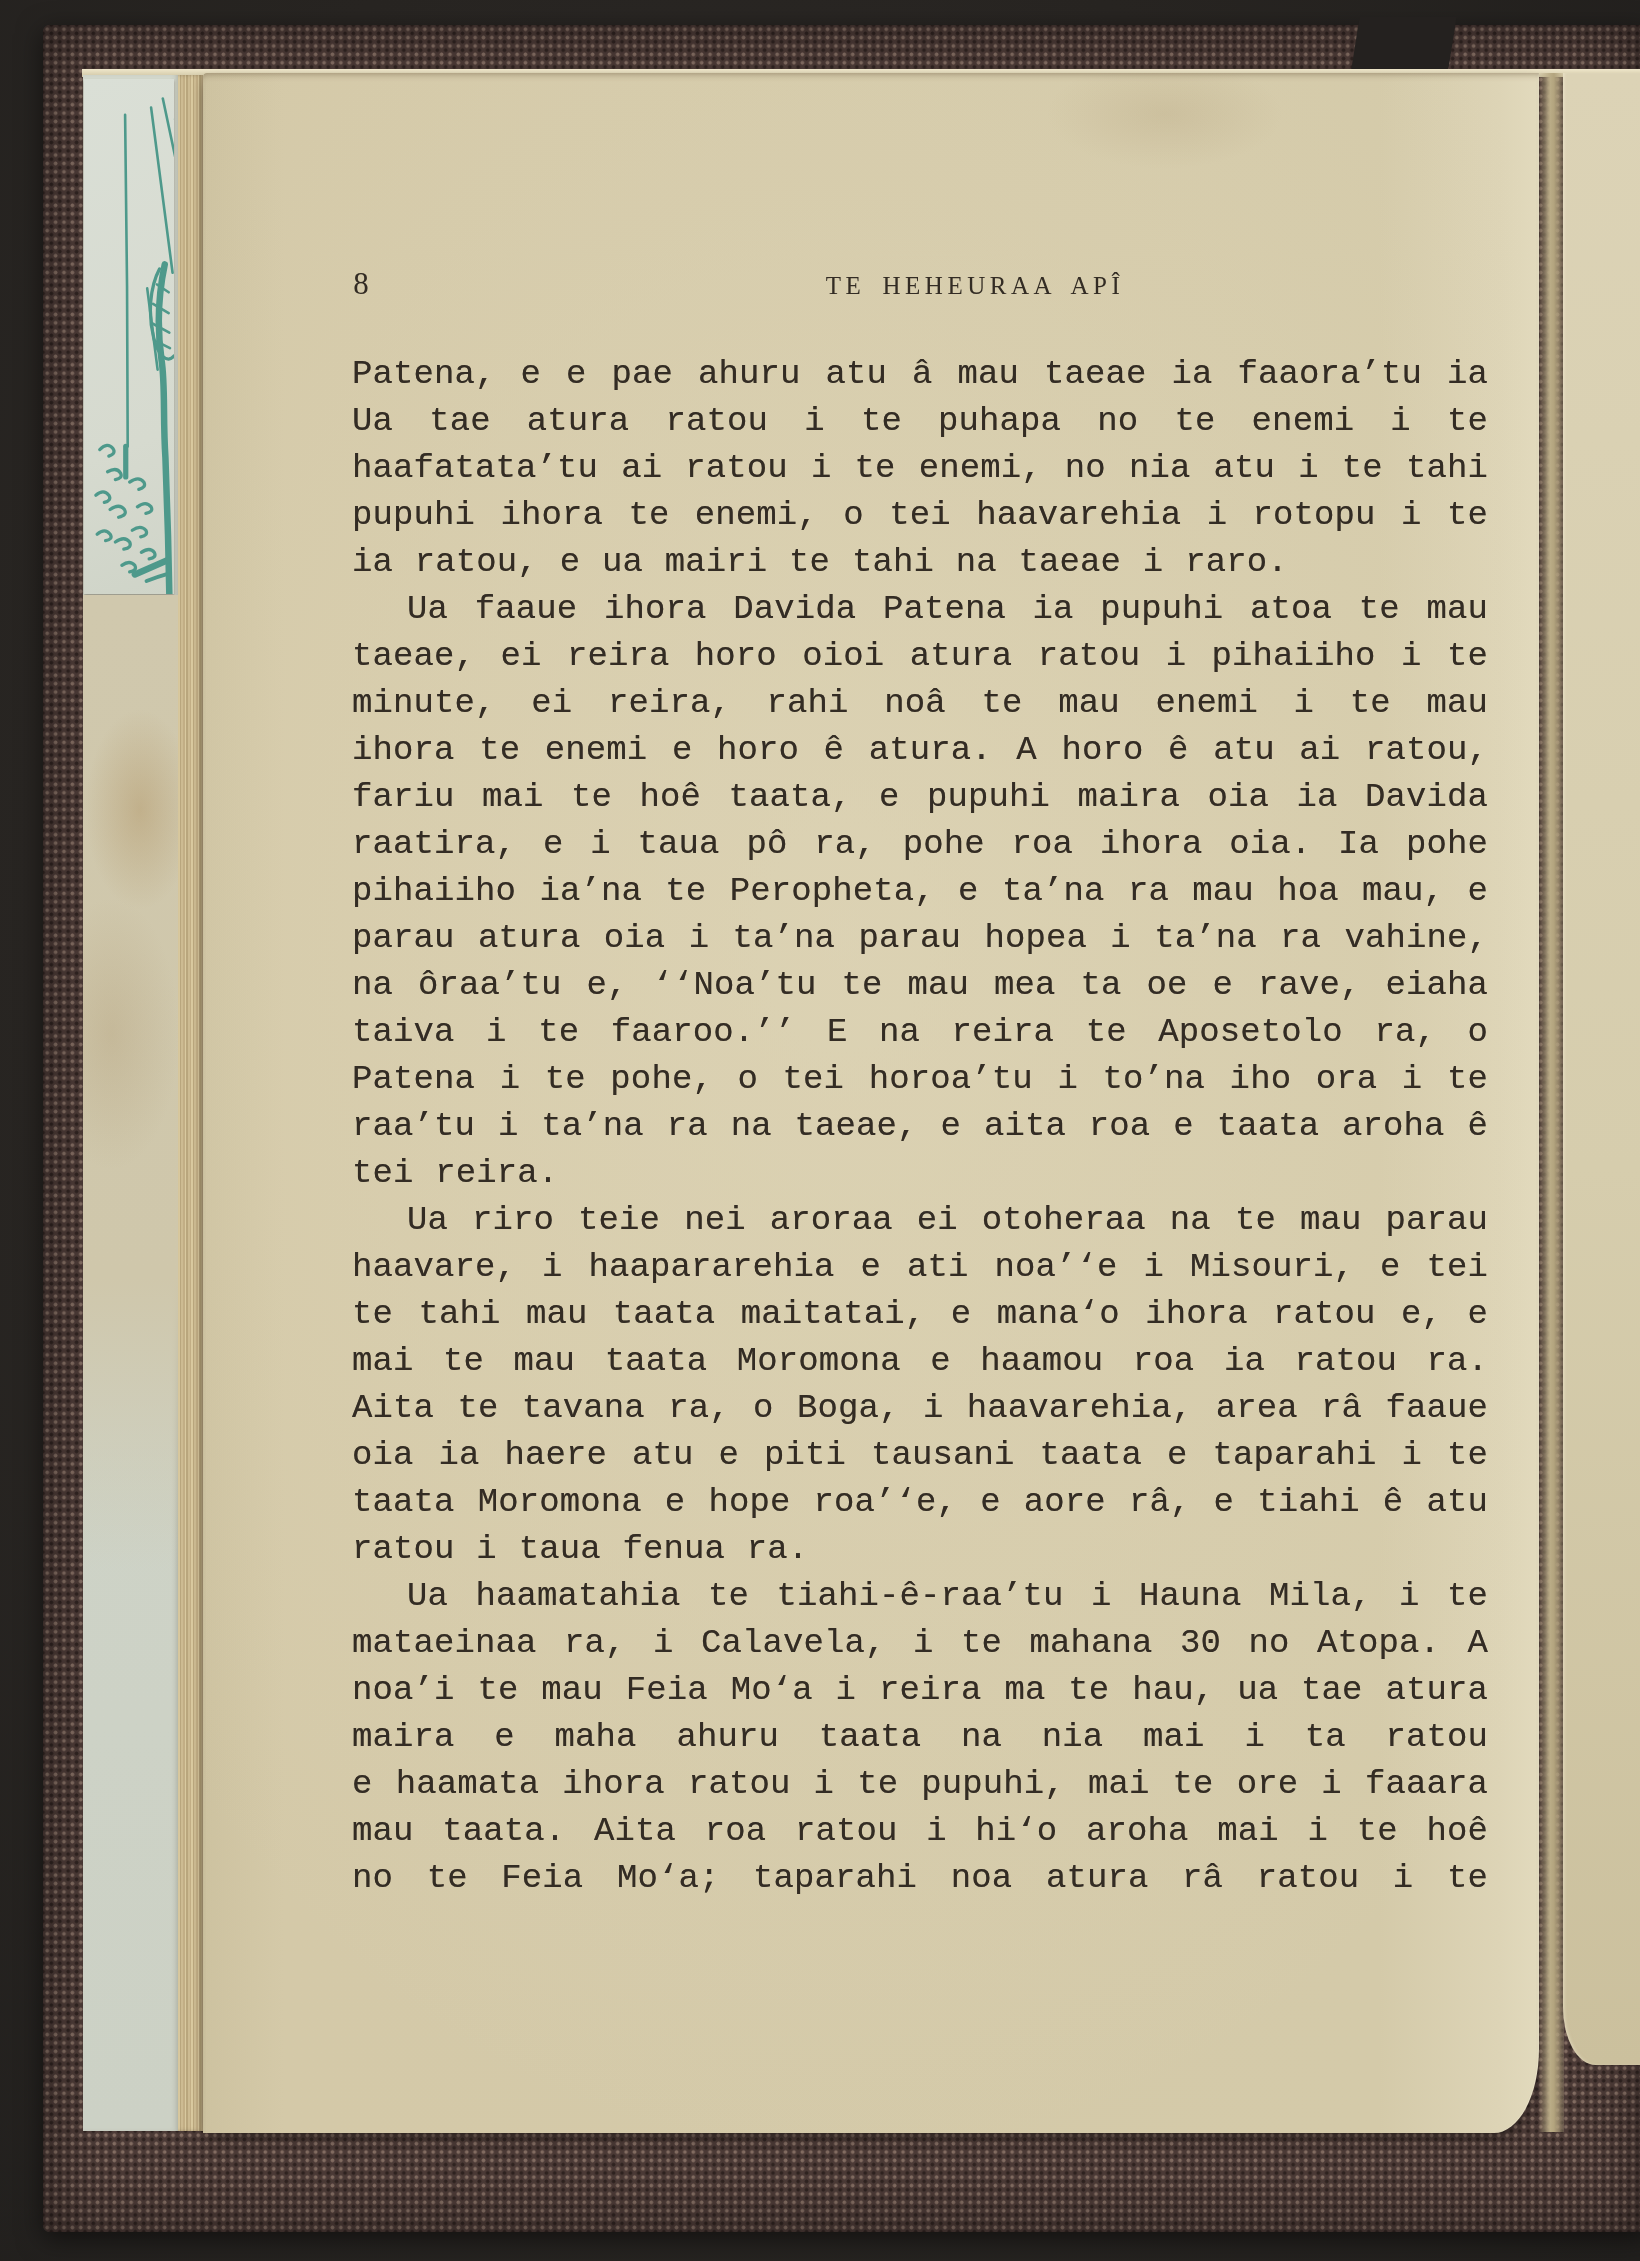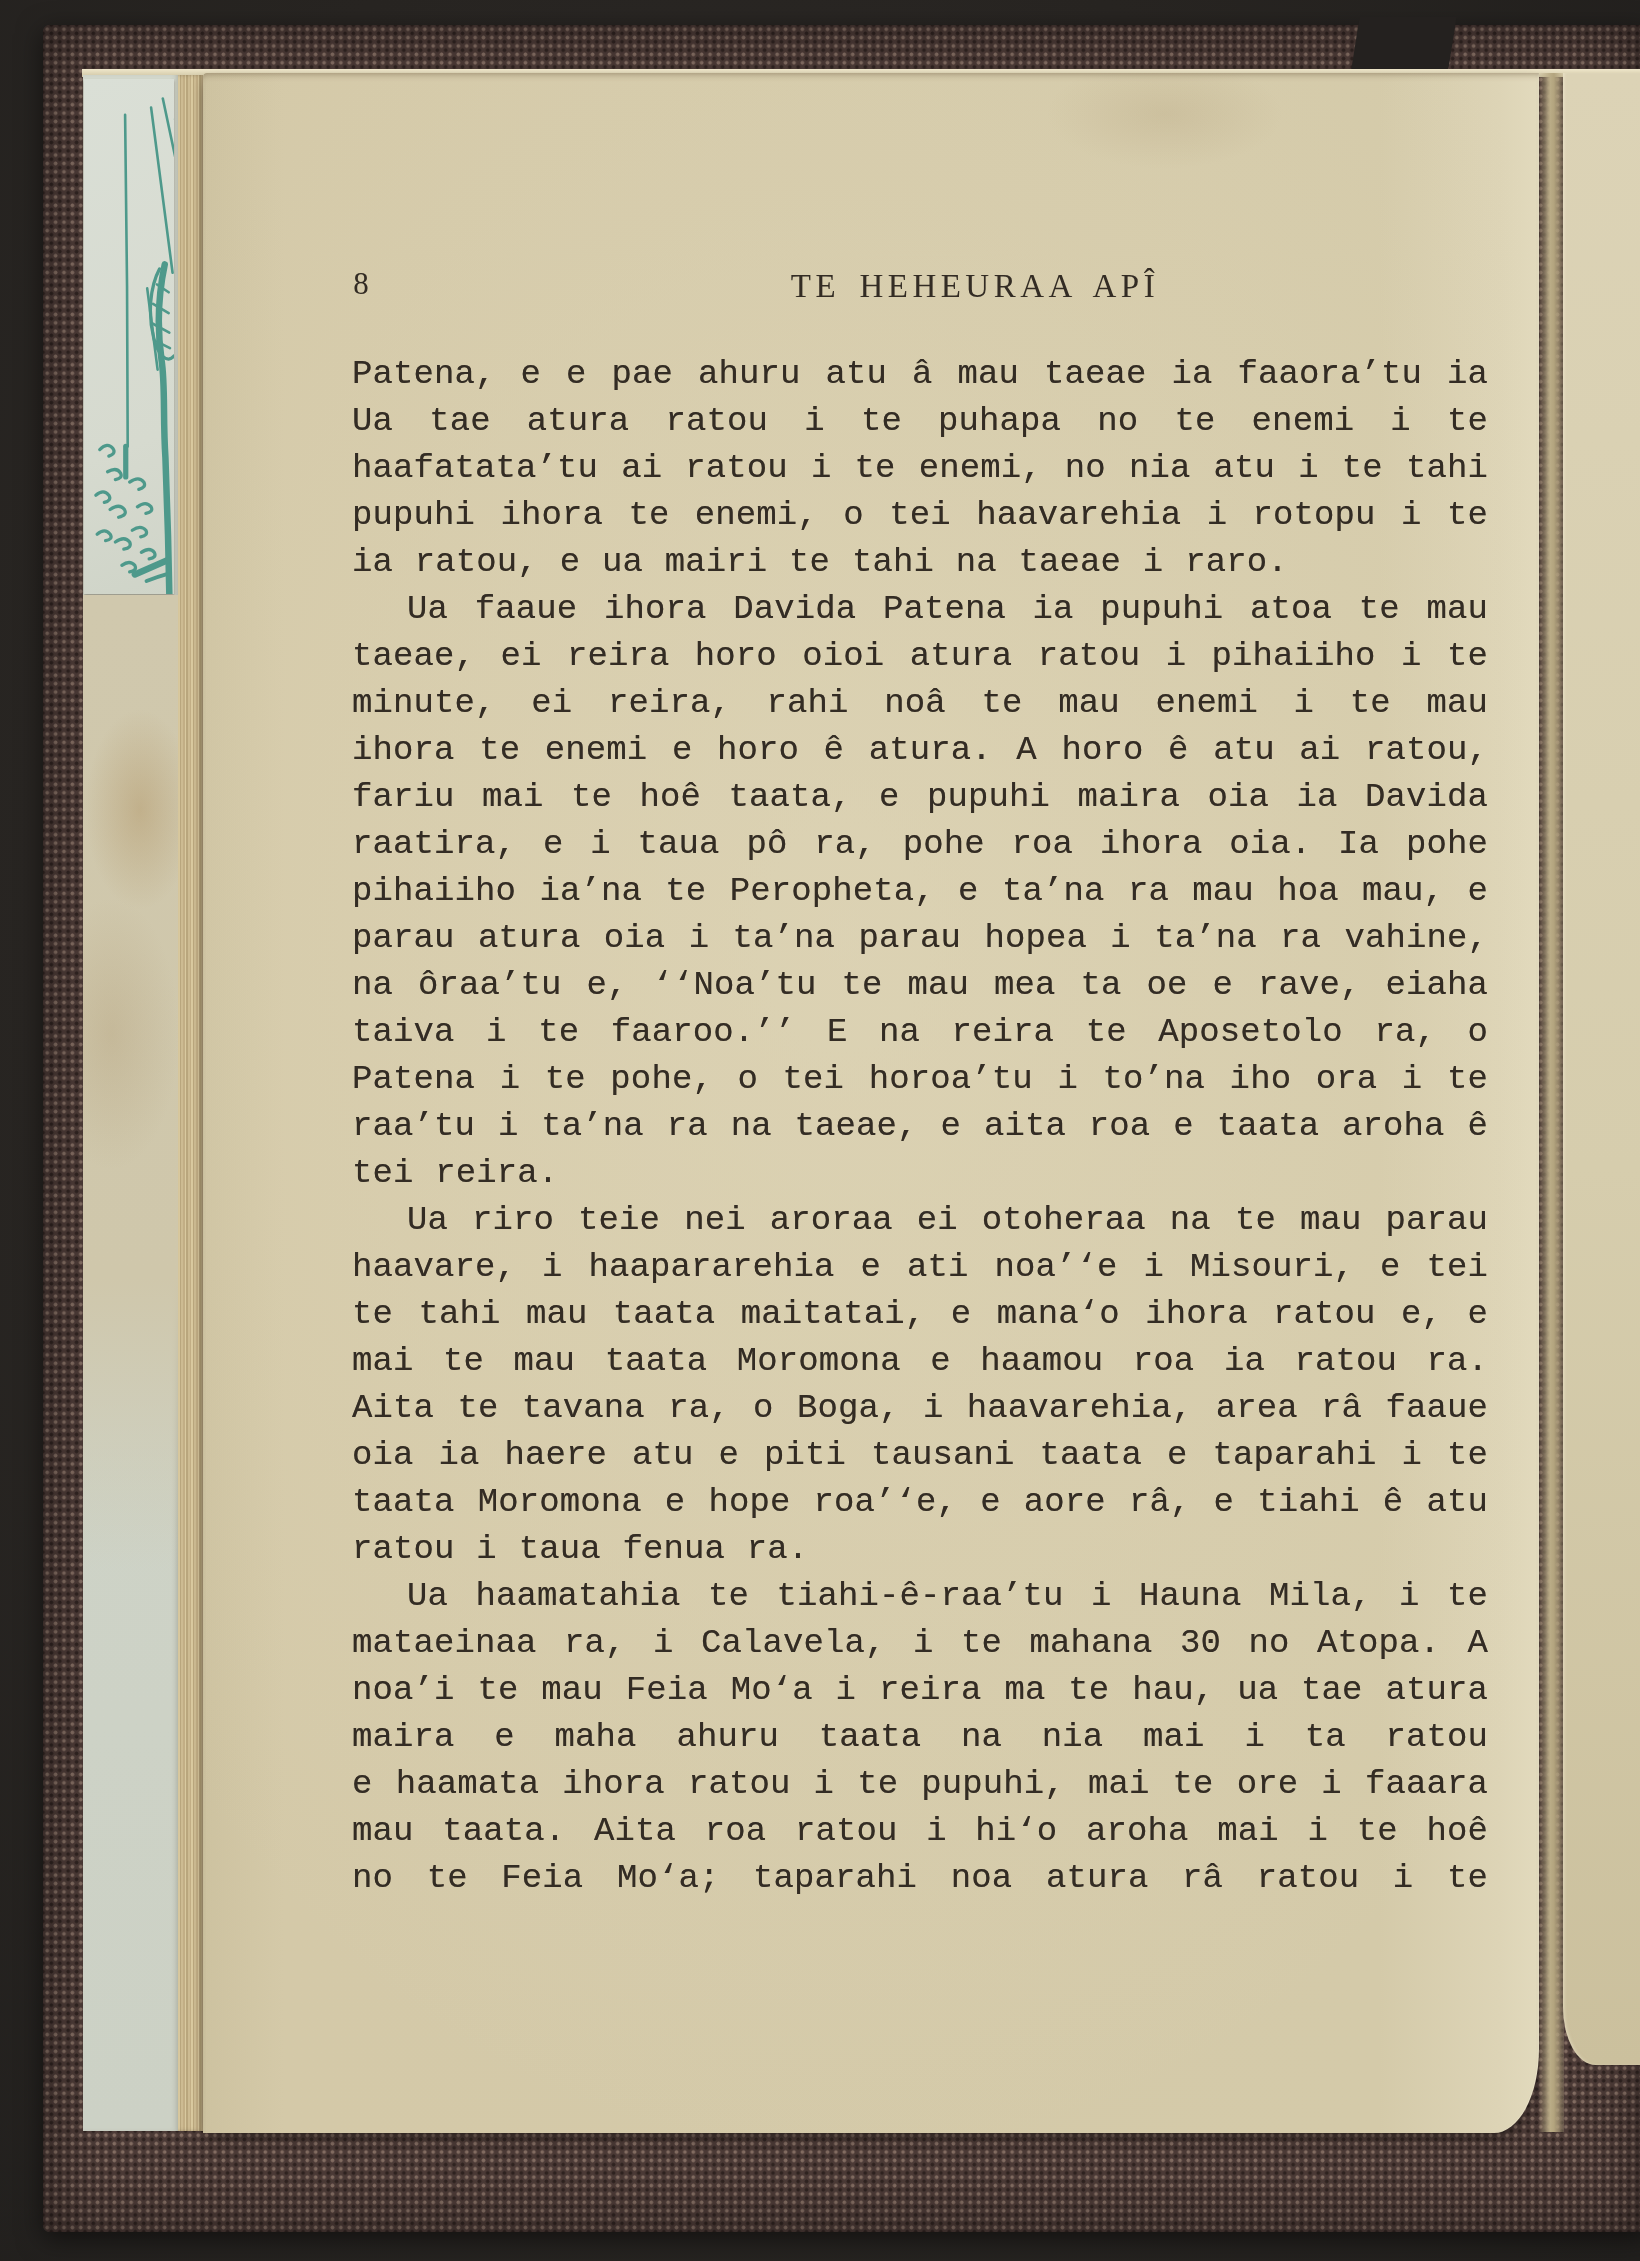--- a/index.html
+++ b/index.html
@@ -76,21 +76,21 @@
     border-bottom-left-radius:32.5px 58px;
     box-shadow:inset 2.6px 0 3.9px -1.9px rgba(255,250,230,.5);
   }
   
   .page-header{position:absolute;left:149px;top:191px;width:1136px;height:45px;}
   .page-number{
     position:absolute;left:1.3px;top:0;font-size:31px;line-height:39px;color:#332c24;
   }
   .running-title{
     position:absolute;left:58px;right:0;top:5.2px;text-align:center;
-    font-size:33px;line-height:34px;letter-spacing:4.5px;word-spacing:6.5px;color:#332c24;
+    font-size:25px;line-height:34px;letter-spacing:4.5px;word-spacing:6.5px;color:#332c24;
     transform:translateX(26px);
   }
   .text-block{position:absolute;left:149px;top:278px;width:1136px;font-family:Liberation Mono, monospace;}
   .line{
     height:47px;line-height:47px;font-size:34px;letter-spacing:0.1px;word-spacing:1.3px;
     text-align:justify;text-align-last:justify;text-justify:inter-word;
     overflow:hidden;white-space:normal;
     text-shadow:0 0 0.6px rgba(55,45,35,.55);
   }
   .line.para-end{text-align-last:left;}

